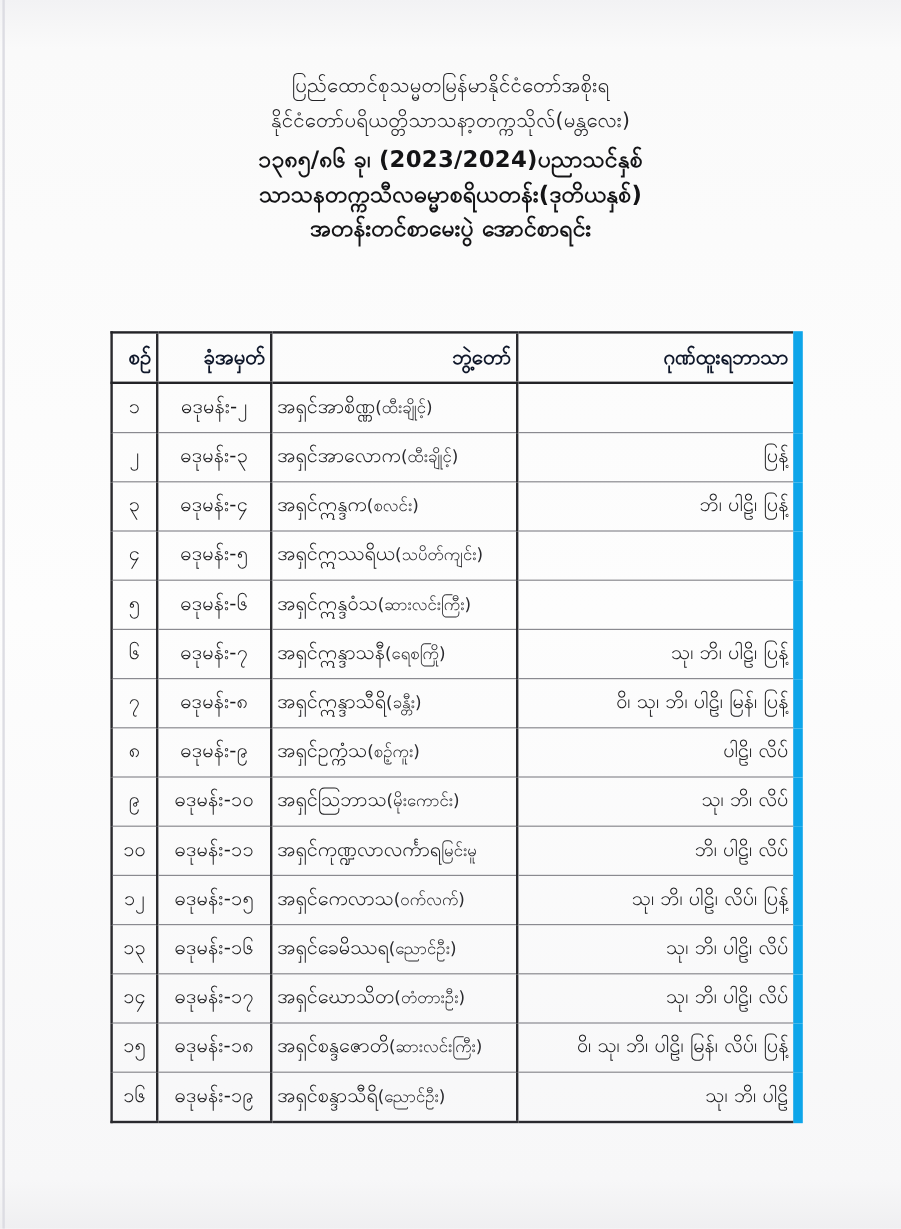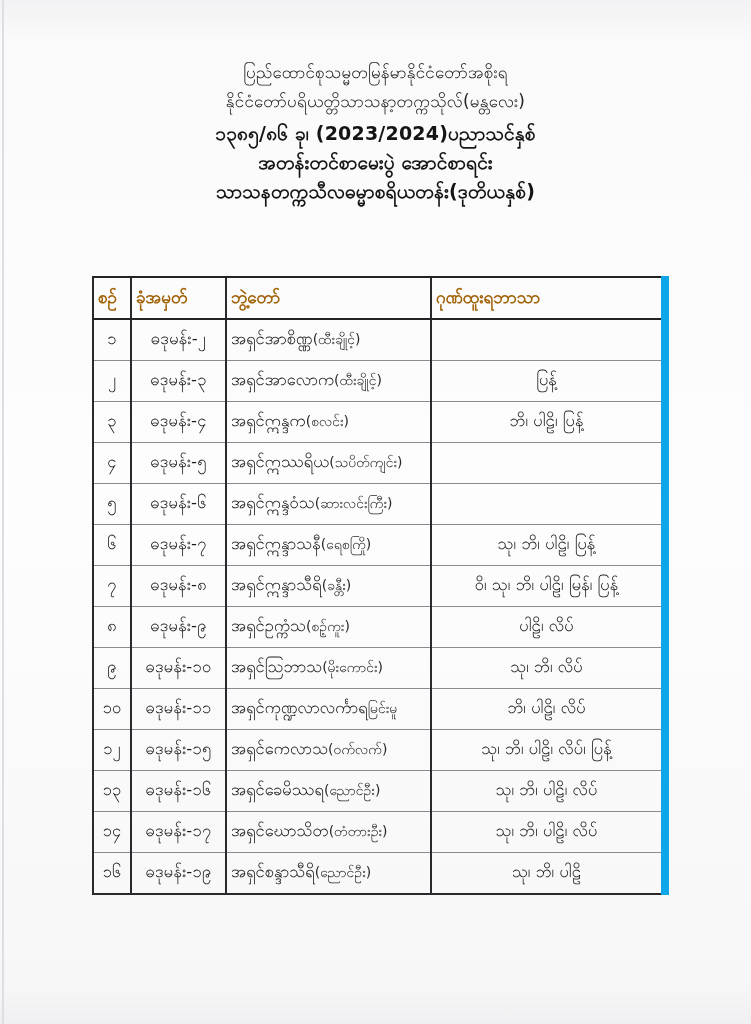--- a/index.html
+++ b/index.html
@@ -52,49 +52,49 @@
     overflow:hidden;
     white-space:nowrap;
   }
   table.results th:last-child, table.results td:last-child{border-right:8px solid #0ea5e9;}
   table.results thead th{
     border-top:2.5px solid #232327;
     border-bottom:2.5px solid #232327;
     height:40px;
     font-size:17px;
     font-weight:700;
-    text-align:left;
-    color:#a16207;
+    text-align:right;
+    color:#0f172a;
   }
   table.results tbody td{
     border-top:1px solid #8a8a90;
     height:40px;
     font-size:16.5px;
   }
   table.results tbody tr:first-child td{border-top:none;}
   table.results tbody tr:last-child td{border-bottom:2px solid #2a2a2e;}
   td.c-serial{text-align:center;}
   td.c-roll{text-align:center;letter-spacing:0.2px;}
   td.c-name{text-align:left;padding-left:7px;}
-  td.c-dist{text-align:center;border-radius:11px;}
+  td.c-dist{text-align:right;border-radius:11px;}
   .town{font-size:14px;color:#2a2a2e;}
 </style>
 </head>
 <body>
 
 <div class="photo-edge"></div>
 
 <div class="doc">
 
   <div class="doc-header">
     <div class="hline">ပြည်ထောင်စုသမ္မတမြန်မာနိုင်ငံတော်အစိုးရ</div>
     <div class="hline">နိုင်ငံတော်ပရိယတ္တိသာသနာ့တက္ကသိုလ်(မန္တလေး)</div>
     <div class="tline first">၁၃၈၅/၈၆ ခု၊ (2023/2024)ပညာသင်နှစ်</div>
+    <div class="tline">သာသနတက္ကသီလဓမ္မာစရိယတန်း(ဒုတိယနှစ်)</div>
     <div class="tline">အတန်းတင်စာမေးပွဲ အောင်စာရင်း</div>
-    <div class="tline">သာသနတက္ကသီလဓမ္မာစရိယတန်း(ဒုတိယနှစ်)</div>
   </div>
 
   <table class="results">
     <colgroup>
       <col style="width:38px">
       <col style="width:95px">
       <col style="width:205px">
       <col style="width:234px">
     </colgroup>
     <thead>
@@ -191,20 +191,26 @@
     <td class="c-dist">သု၊ ဘိ၊ ပါဠိ၊ လိပ်</td>
   </tr>
 
   <tr>
     <td class="c-serial">၁၄</td>
     <td class="c-roll">ဓဒုမန်း-၁၇</td>
     <td class="c-name"><span>အရှင်ဃောသိတ</span><span class="town">(တံတားဦး)</span></td>
     <td class="c-dist">သု၊ ဘိ၊ ပါဠိ၊ လိပ်</td>
   </tr>
 
+  <tr>
+    <td class="c-serial">၁၅</td>
+    <td class="c-roll">ဓဒုမန်း-၁၈</td>
+    <td class="c-name"><span>အရှင်စန္ဒဇောတိ</span><span class="town">(ဆားလင်းကြီး)</span></td>
+    <td class="c-dist">ဝိ၊ သု၊ ဘိ၊ ပါဠိ၊ မြန်၊ လိပ်၊ ပြန့်</td>
+  </tr>
 
   <tr>
     <td class="c-serial">၁၆</td>
     <td class="c-roll">ဓဒုမန်း-၁၉</td>
     <td class="c-name"><span>အရှင်စန္ဒာသီရိ</span><span class="town">(ညောင်ဦး)</span></td>
     <td class="c-dist">သု၊ ဘိ၊ ပါဠိ</td>
   </tr>
 </tbody>
   </table>
 

